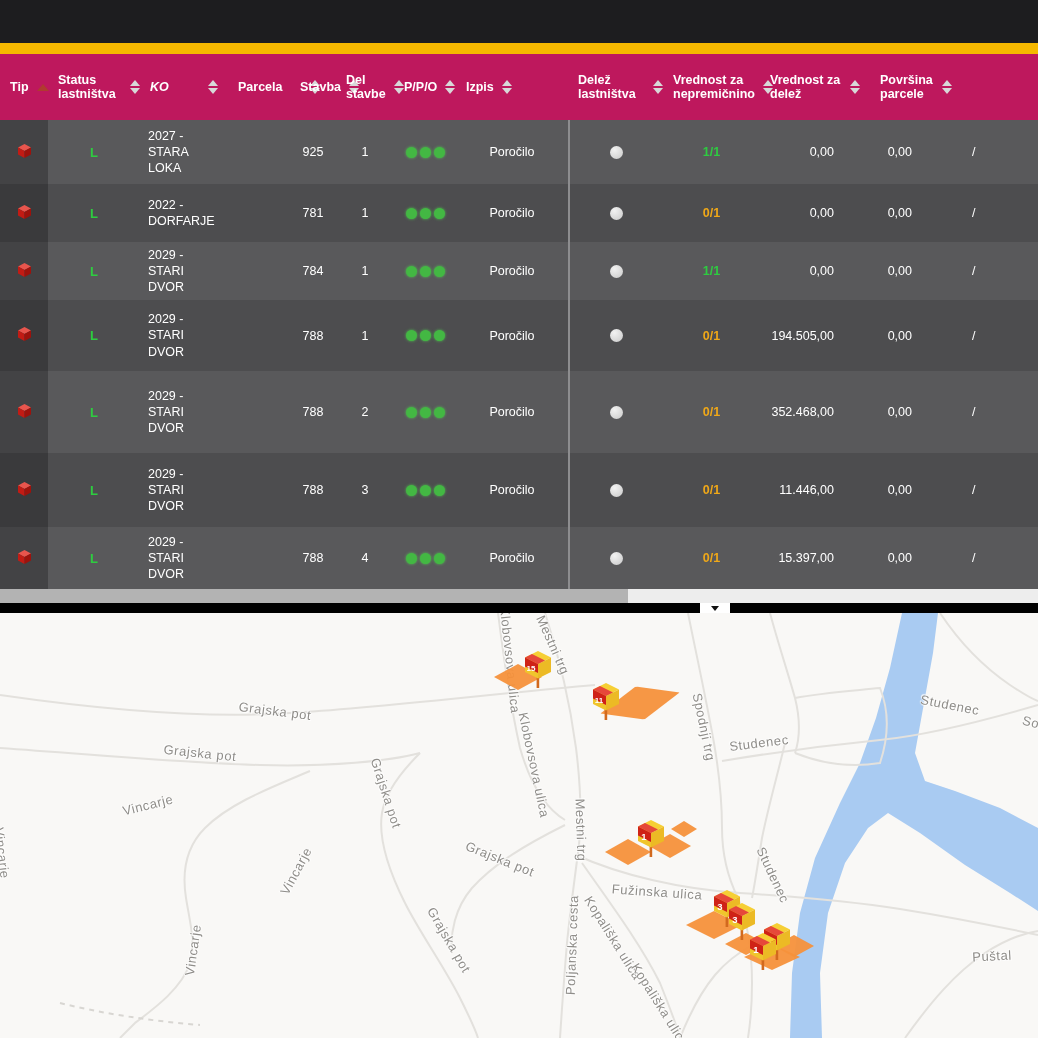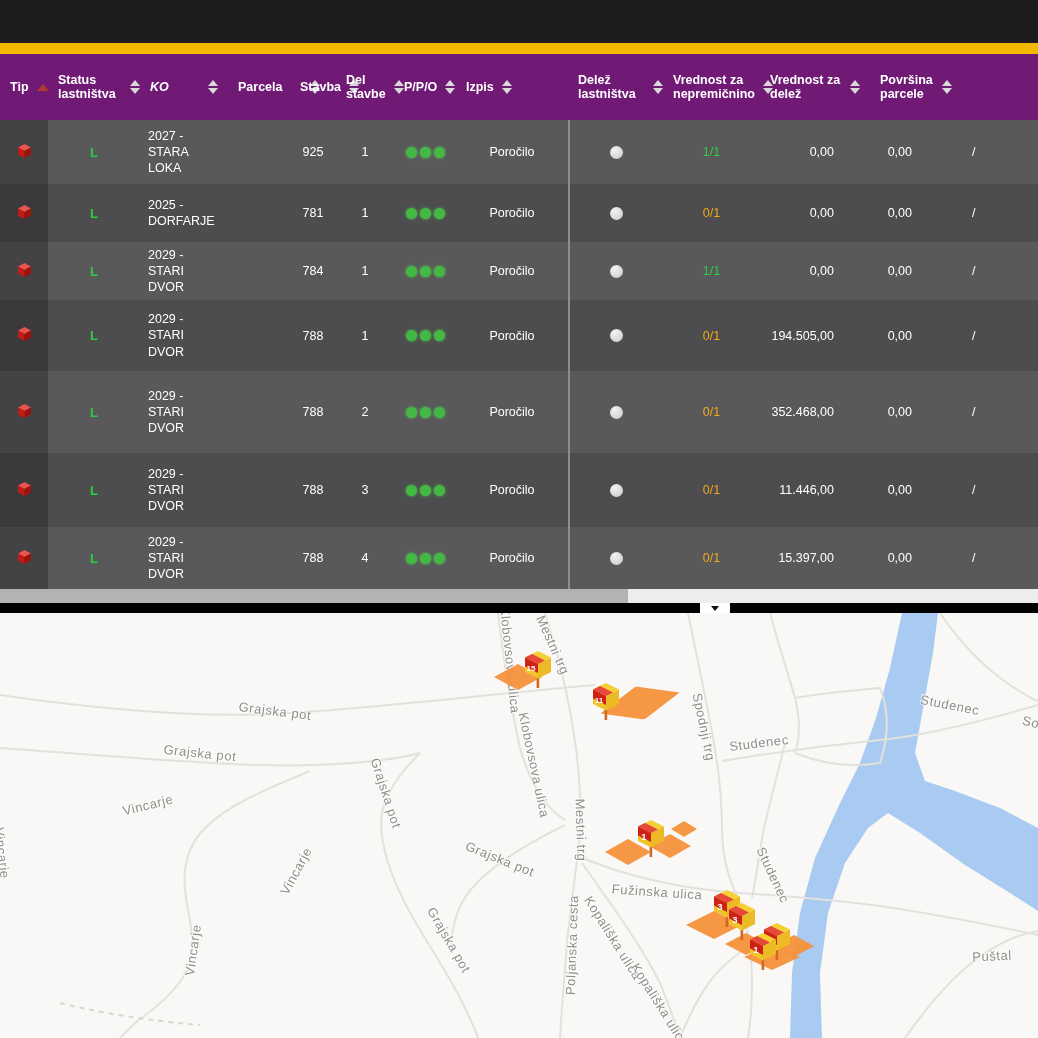--- a/index.html
+++ b/index.html
@@ -6,21 +6,21 @@
   body{width:1038px;height:1038px;overflow:hidden;position:relative;background:#fff;
        font-family:"Liberation Sans",sans-serif;-webkit-font-smoothing:antialiased}
 
   
   .topbar{position:absolute;top:0;left:0;width:1038px;height:43px;background:#1d1d1f}
   .accentbar{position:absolute;top:43px;left:0;width:1038px;height:11px;background:#f5b800}
 
   
   .tablewrap{position:absolute;top:54px;left:0;width:1038px}
   .thead,.trow{display:grid;grid-template-columns:48px 92px 88px 62px 46px 58px 62px 112px 95px 97px 110px 82px 86px;align-items:center}
-  .thead{height:66px;background:#701a75;color:#fff;font-size:12.5px;font-weight:bold;line-height:1.15}
+  .thead{height:66px;background:#be185d;color:#fff;font-size:12.5px;font-weight:bold;line-height:1.15}
   .hcell{display:flex;align-items:center;height:100%;padding-left:10px;box-sizing:border-box;cursor:pointer}
   .hcell .lbl{max-width:72px}
   .hcell.wide .lbl{max-width:96px}
   .arrows{display:inline-flex;flex-direction:column;gap:2px;margin-left:8px;flex:0 0 auto}
   .tri-up{width:0;height:0;border-left:5px solid transparent;border-right:5px solid transparent;border-bottom:6px solid #d8d8d8}
   .tri-down{width:0;height:0;border-left:5px solid transparent;border-right:5px solid transparent;border-top:6px solid #d8d8d8}
   .tri-red{border-bottom-color:#b03a30;border-left-width:6px;border-right-width:6px;border-bottom-width:7px}
   .col-spremembe{border-left:2px solid #8d8d8f;box-sizing:border-box}
   .trow{color:#fff;font-size:12.5px}
   .row-odd{background:#59595b}
@@ -28,21 +28,21 @@
   .cell{display:flex;align-items:center;height:100%;box-sizing:border-box}
   .c-center{justify-content:center}
   .c-right{justify-content:flex-end}
   .cell-tip{background:rgba(0,0,0,.24);justify-content:center}
   .ko{padding-left:8px;padding-right:22px;line-height:1.3}
   .status-l{color:#2ecc40;font-weight:bold;font-size:13px}
   .dots{display:flex;gap:3px}
   .dot{width:11px;height:11px;border-radius:50%;background:#43b843;box-shadow:0 0 3px rgba(80,220,80,.8)}
   .graydot{width:13px;height:13px;border-radius:50%;background:radial-gradient(circle at 35% 30%,#f2f2f2,#c9c9c9);}
   .report{color:#fff;text-decoration:none;cursor:pointer}
-  .ratio{font-weight:normal}
+  .ratio{font-weight:bold}
   .num{padding-right:36px}
   .num2{padding-right:40px}
   .povr{padding-left:20px}
 
   
   .hscroll{position:absolute;top:589px;left:0;width:1038px;height:14px;background:#ededed}
   .hscroll .thumb{position:absolute;left:0;top:0;height:14px;width:628px;background:#b3b3b3}
   .splitter{position:absolute;top:603px;left:0;width:1038px;height:10px;background:#000}
   .splitter .tab{position:absolute;left:700px;top:0;width:30px;height:10px;background:#fff;display:flex;align-items:center;justify-content:center;cursor:pointer}
   .tab .tri{width:0;height:0;border-left:4px solid transparent;border-right:4px solid transparent;border-top:5px solid #111}
@@ -188,21 +188,21 @@
         <div class="cell cell-tip">
           <span><svg width="15" height="16" viewBox="0 0 15 16">
               <polygon points="7.5,1 14,4.5 7.5,8 1,4.5" fill="#e8554d"></polygon>
               <polygon points="1,4.5 7.5,8 7.5,15 1,11.5" fill="#c21b14"></polygon>
               <polygon points="14,4.5 7.5,8 7.5,15 14,11.5" fill="#9e120c"></polygon>
             </svg></span>
         </div>
         <div class="cell c-center">
           <span class="status-l">L</span>
         </div>
-        <div class="cell ko">2025 - DORFARJE</div>
+        <div class="cell ko">2022 - DORFARJE</div>
         <div class="cell c-center"></div>
         <div class="cell c-center">781</div>
         <div class="cell c-center">1</div>
         <div class="cell c-center">
           <div class="dots">
             <div class="dot"></div>
             <div class="dot"></div>
             <div class="dot"></div>
           </div>
         </div>

